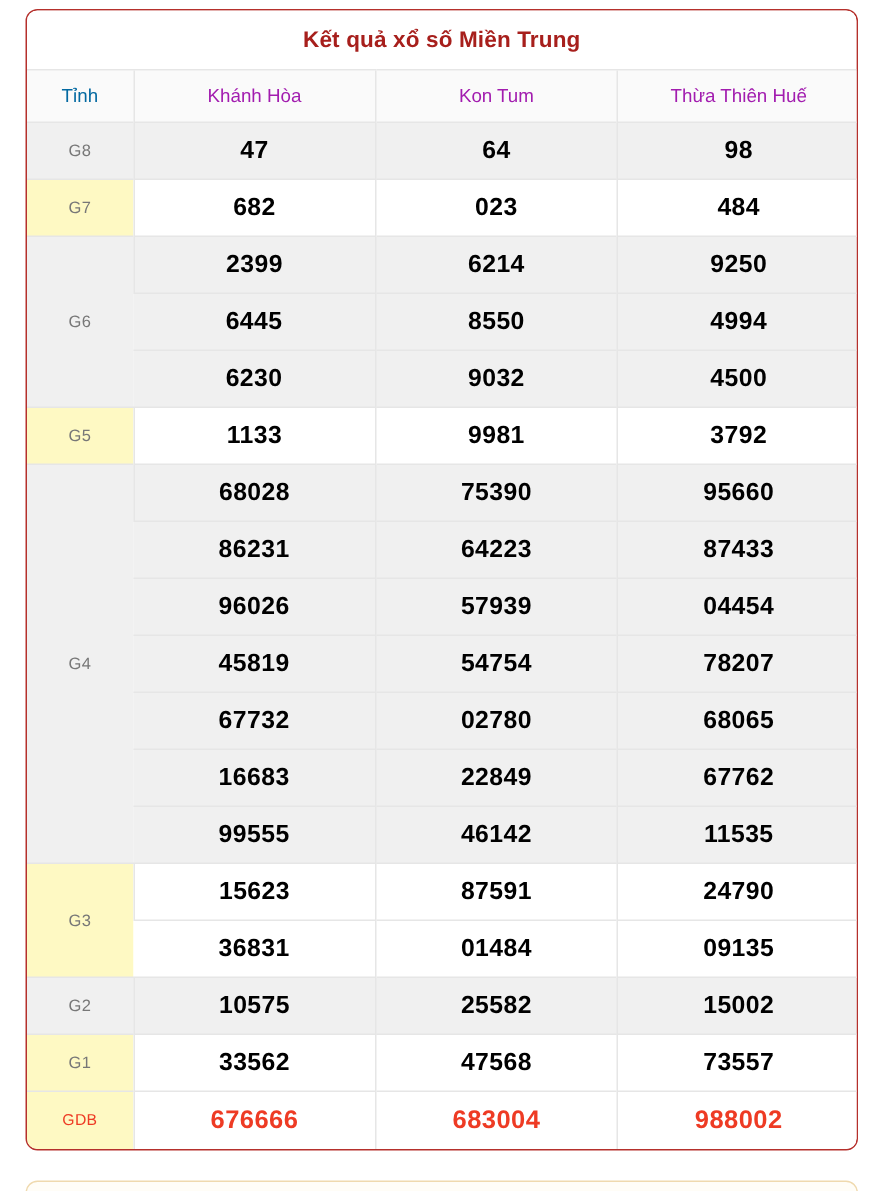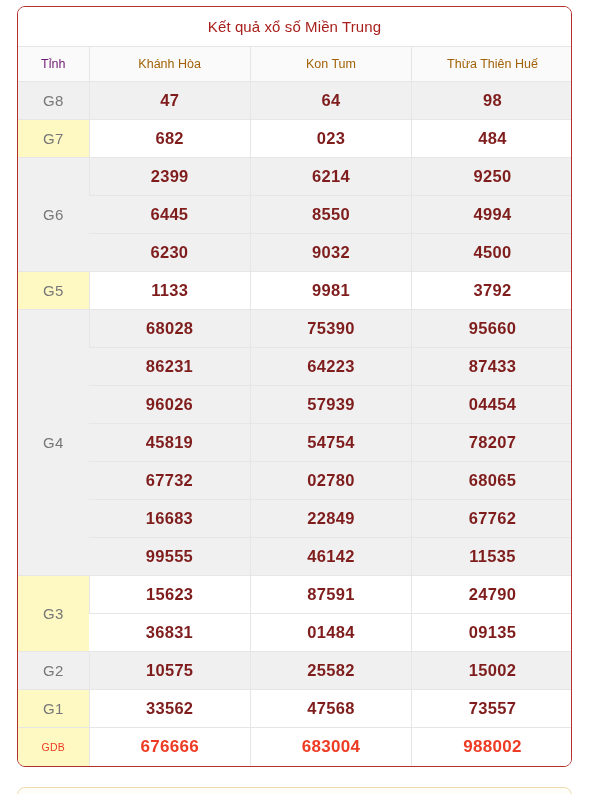--- a/index.html
+++ b/index.html
@@ -36,21 +36,21 @@
   }
 
   .card-header {
     padding: 10px 8px 9px 8px;
     text-align: center;
     background: #ffffff;
   }
 
   .card-title {
     font-size: 15px;
-    font-weight: normal;
+    font-weight: bold;
     color: #a71f1c;
     line-height: 20px;
     letter-spacing: 0.1px;
   }
 
   .card-subtitle {
     margin-top: 5px;
     font-size: 12.5px;
     color: #e05a50;
     line-height: 17px;
@@ -81,39 +81,39 @@
   }
 
   thead th {
     height: 34px;
     font-weight: normal;
     font-size: 12.5px;
     background: #fafafa;
     border-top: none;
   }
   th.head-label {
-    color: #701a75;
+    color: #0369a1;
   }
   th.head-prov {
-    color: #a16207;
+    color: #a21caf;
     font-weight: normal;
     margin-left: 12px;
   }
 
   td.lbl {
-    font-size: 15px;
+    font-size: 11px;
     color: #777777;
     font-weight: normal;
     background: inherit;
     letter-spacing: 0.2px;
   }
   td.num {
     font-size: 16.5px;
     font-weight: bold;
-    color: #7f1d1d;
+    color: #000000;
     letter-spacing: 0.3px;
   }
 
   tr.r { height: 38px; }
 
   
   tr.shade > td { background: #f0f0f0; }
   tr.plain > td { background: #ffffff; }
   td.lbl.shade { background: #f0f0f0; }
   td.lbl.plain { background: #fef9c3; }

